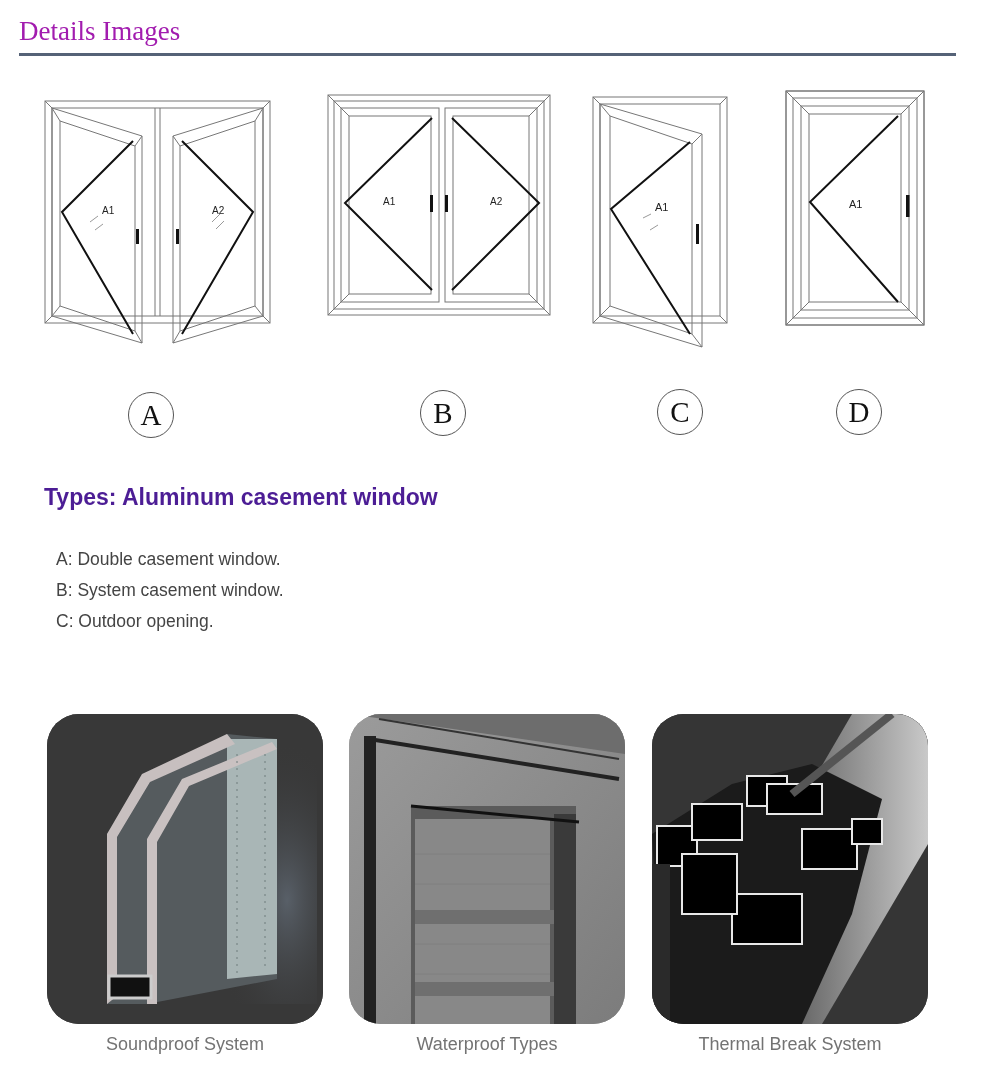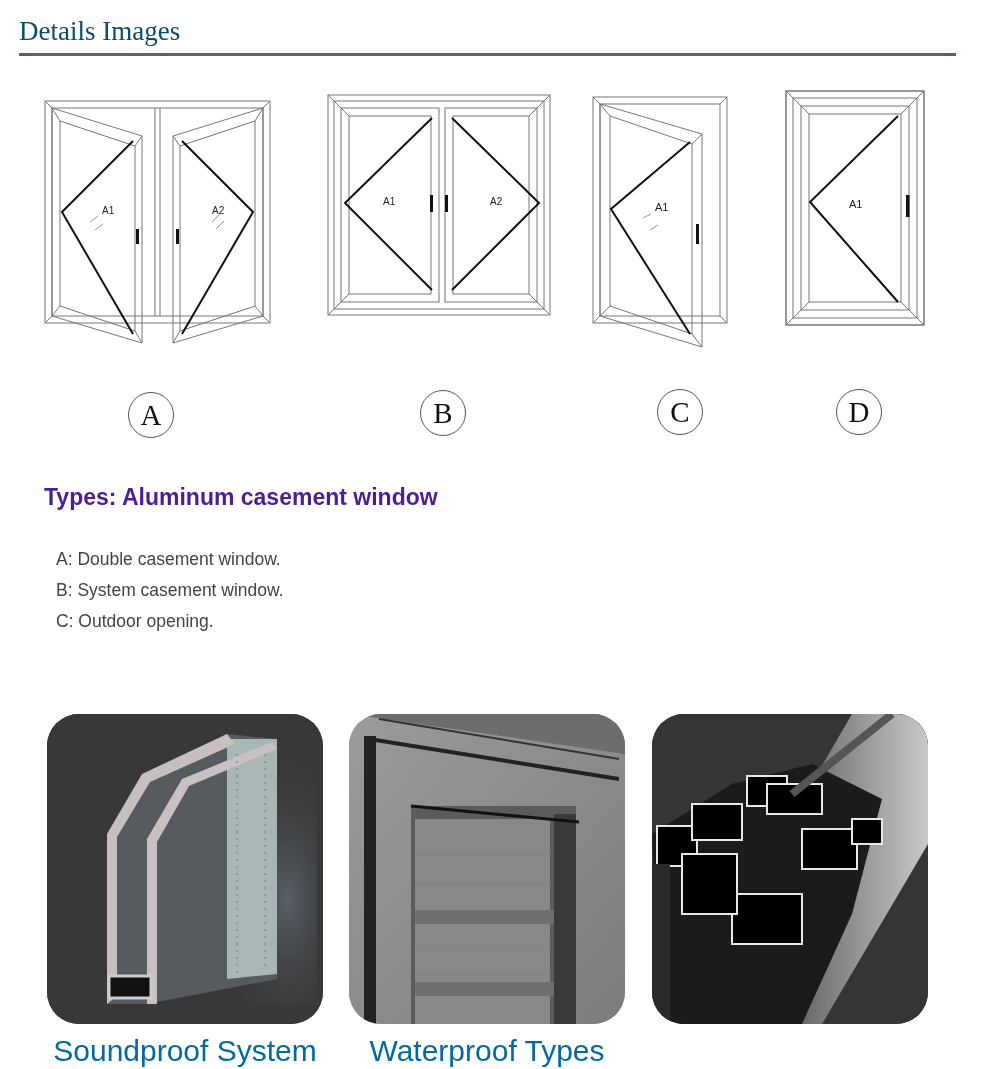--- a/index.html
+++ b/index.html
@@ -1,34 +1,34 @@
 <!DOCTYPE html>
 <html><head>
 <meta charset="utf-8">
 <style>
   html, body { margin: 0; padding: 0; background: #ffffff; }
   body { width: 1003px; height: 1069px; position: relative; overflow: hidden; font-family: "Liberation Sans", sans-serif; }
   .section-title {
     position: absolute; left: 19px; top: 14px;
-    font-family: "Liberation Serif", serif; font-size: 27px; color: #0c4a6e; line-height: 34px;
+    font-family: "Liberation Serif", serif; font-size: 27px; color: #a21caf; line-height: 34px;
   }
   .title-rule { position: absolute; left: 19px; top: 53px; width: 937px; height: 3px; background: #556277; }
   .diagram { position: absolute; }
   .diagram svg { display: block; }
   .circle-label {
     position: absolute; width: 46px; height: 46px; border: 1.3px solid #555; border-radius: 50%;
     font-family: "Liberation Serif", serif; font-size: 29px; color: #111;
     display: flex; align-items: center; justify-content: center; box-sizing: border-box;
   }
   .types-heading { position: absolute; left: 44px; top: 484px; font-size: 23px; font-weight: bold; color: #4c1d95; }
   .types-list { position: absolute; left: 44px; top: 532px; margin: 12px; padding: 0; list-style: none; }
   .types-list li { font-size: 17.5px; color: #444; line-height: 31px; }
   .feature { position: absolute; top: 714px; width: 276px; }
   .feature .photo { width: 276px; height: 310px; border-radius: 32px; overflow: hidden; position: relative; }
-  .feature .caption { position: absolute; top: 320px; width: 100%; text-align: center; font-size: 30px; color: #0369a1; }
+  .feature .caption { position: absolute; top: 320px; width: 100%; text-align: center; font-size: 18px; color: #737373; }
   .feature svg { display: block; }
 </style>
 </head>
 <body>
 
 <div class="section-title">Details Images</div>
 <div class="title-rule"></div>
 
 <div class="diagram" style="left:40px;top:96px;">
   <svg width="235" height="252" viewBox="0 0 235 252">
@@ -228,13 +228,14 @@
         <rect x="150" y="115" width="55" height="40"></rect>
         <rect x="200" y="105" width="30" height="25"></rect>
         <rect x="80" y="180" width="70" height="50"></rect>
         <rect x="30" y="140" width="55" height="60"></rect>
         <rect x="115" y="70" width="55" height="30"></rect>
       </g>
       <line x1="140" y1="80" x2="240" y2="0" stroke="#555" stroke-width="8"></line>
       <rect x="0" y="150" width="18" height="160" fill="#2a2a2a"></rect>
     </svg>
   </div>
+  <div class="caption">Thermal Break System</div>
 </div>
 
 </body></html>

